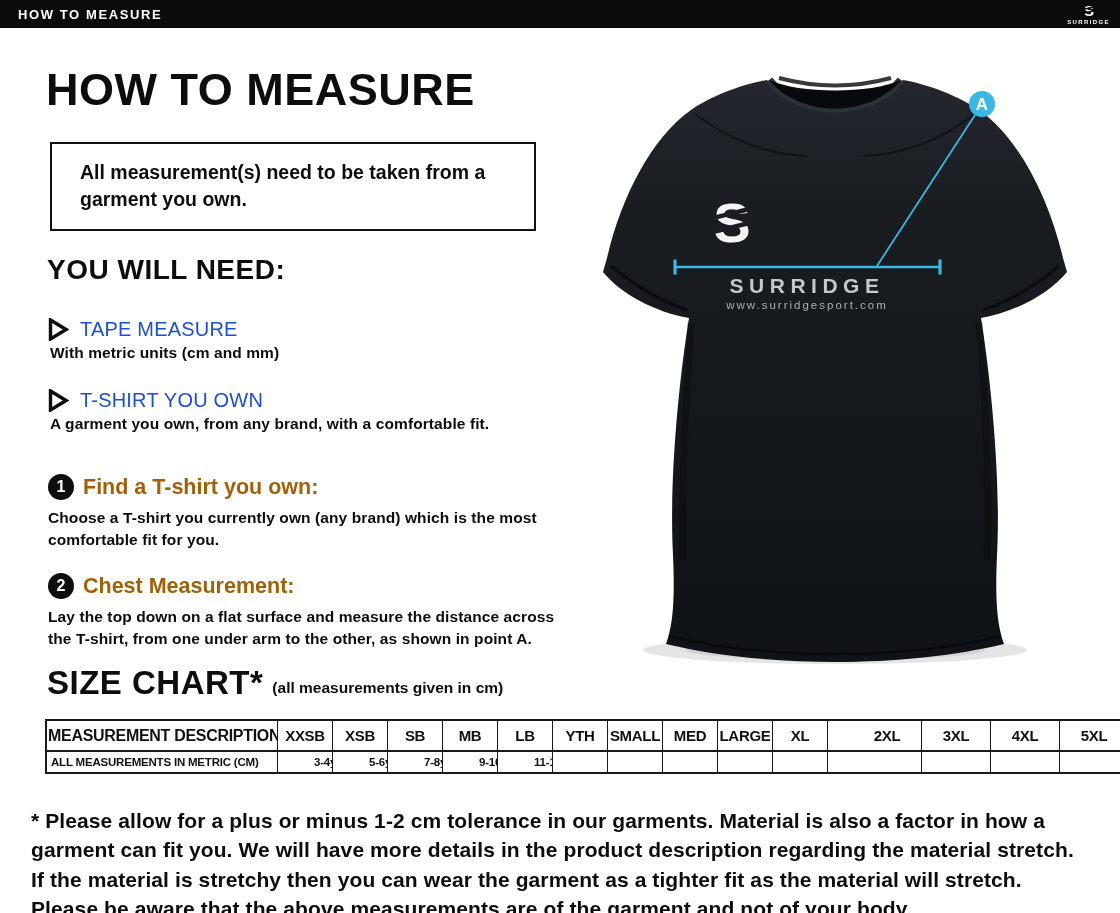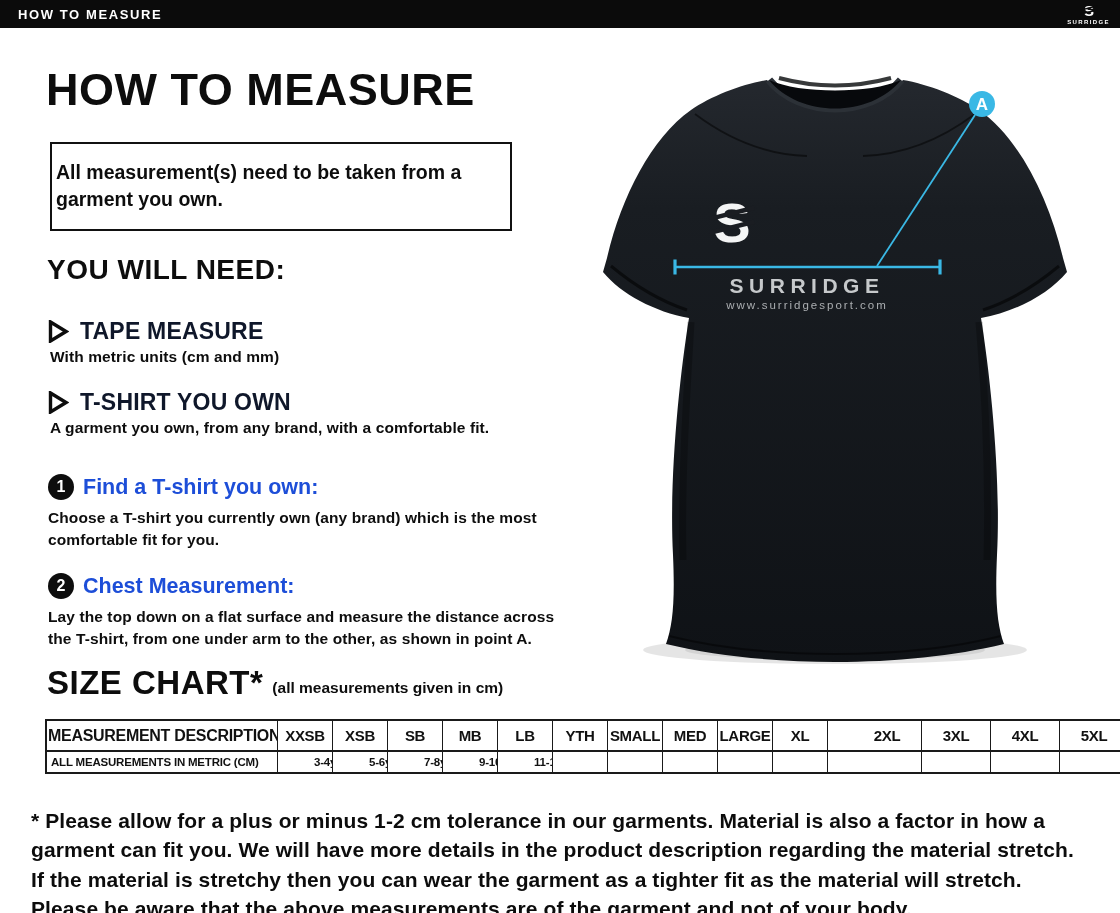--- a/index.html
+++ b/index.html
@@ -16,38 +16,38 @@
     color:#fff;font-size:13px;font-weight:bold;letter-spacing:1.6px;margin-left:18px;
   }
   .topbar-logo{display:flex;flex-direction:column;align-items:center;margin-right:10px;line-height:1;}
   .topbar-logo .word{color:#fff;font-size:6px;font-weight:bold;letter-spacing:1.4px;margin-top:1px;}
   
   .h1{
     position:absolute;left:46px;top:64px;font-size:45px;font-weight:bold;letter-spacing:0.5px;color:#0d0d0d;
   }
   .note-box{
     position:absolute;left:50px;top:142px;width:438px;border:2px solid #111;
-    padding:15px 16px 16px 4px;font-size:19.5px;font-weight:bold;line-height:1.38;color:#0d0d0d;
+    padding:15px 16px 16px 28px;font-size:19.5px;font-weight:bold;line-height:1.38;color:#0d0d0d;
   }
   .h2-need{
     position:absolute;left:47px;top:254px;font-size:28px;font-weight:bold;letter-spacing:0.5px;color:#0d0d0d;
   }
   .need-item{position:absolute;left:48px;width:560px;}
   .need-item .row{display:flex;align-items:center;gap:11px;}
-  .need-label{font-size:23px;font-weight:bold;color:#0f172a;letter-spacing:0.2px;}
+  .need-label{font-size:20px;font-weight:normal;color:#1d4ed8;letter-spacing:0.2px;}
   .need-desc{font-size:15.5px;font-weight:bold;color:#0d0d0d;margin-top:3px;margin-left:2px;letter-spacing:0.1px;}
   .need-1{top:318px;}
   .need-2{top:389px;}
   .step{position:absolute;left:48px;}
   .step .row{display:flex;align-items:center;gap:9px;}
   .step-badge{
     width:26px;height:26px;border-radius:50%;background:#0d0d0d;color:#fff;
     display:flex;align-items:center;justify-content:center;font-size:16px;font-weight:bold;flex:0 0 26px;
   }
-  .step-heading{font-size:21.5px;font-weight:bold;color:#1d4ed8;}
+  .step-heading{font-size:21.5px;font-weight:bold;color:#a16207;}
   .step-body{font-size:15.5px;font-weight:bold;color:#0d0d0d;line-height:1.44;margin-top:7px;letter-spacing:0.1px;}
   .step-1{top:474px;width:516px;}
   .step-2{top:573px;width:534px;}
   .sizechart-head{position:absolute;left:47px;top:664px;display:flex;align-items:flex-end;}
   .sizechart-title{font-size:33px;font-weight:bold;letter-spacing:0.5px;color:#0d0d0d;}
   .sizechart-sub{font-size:15.5px;font-weight:bold;color:#0d0d0d;margin-left:9px;margin-bottom:5px;}
   
   .size-table{
     position:absolute;left:45px;top:719px;width:1030px;border-collapse:collapse;table-layout:fixed;
     border:2px solid #1a1a1a;

